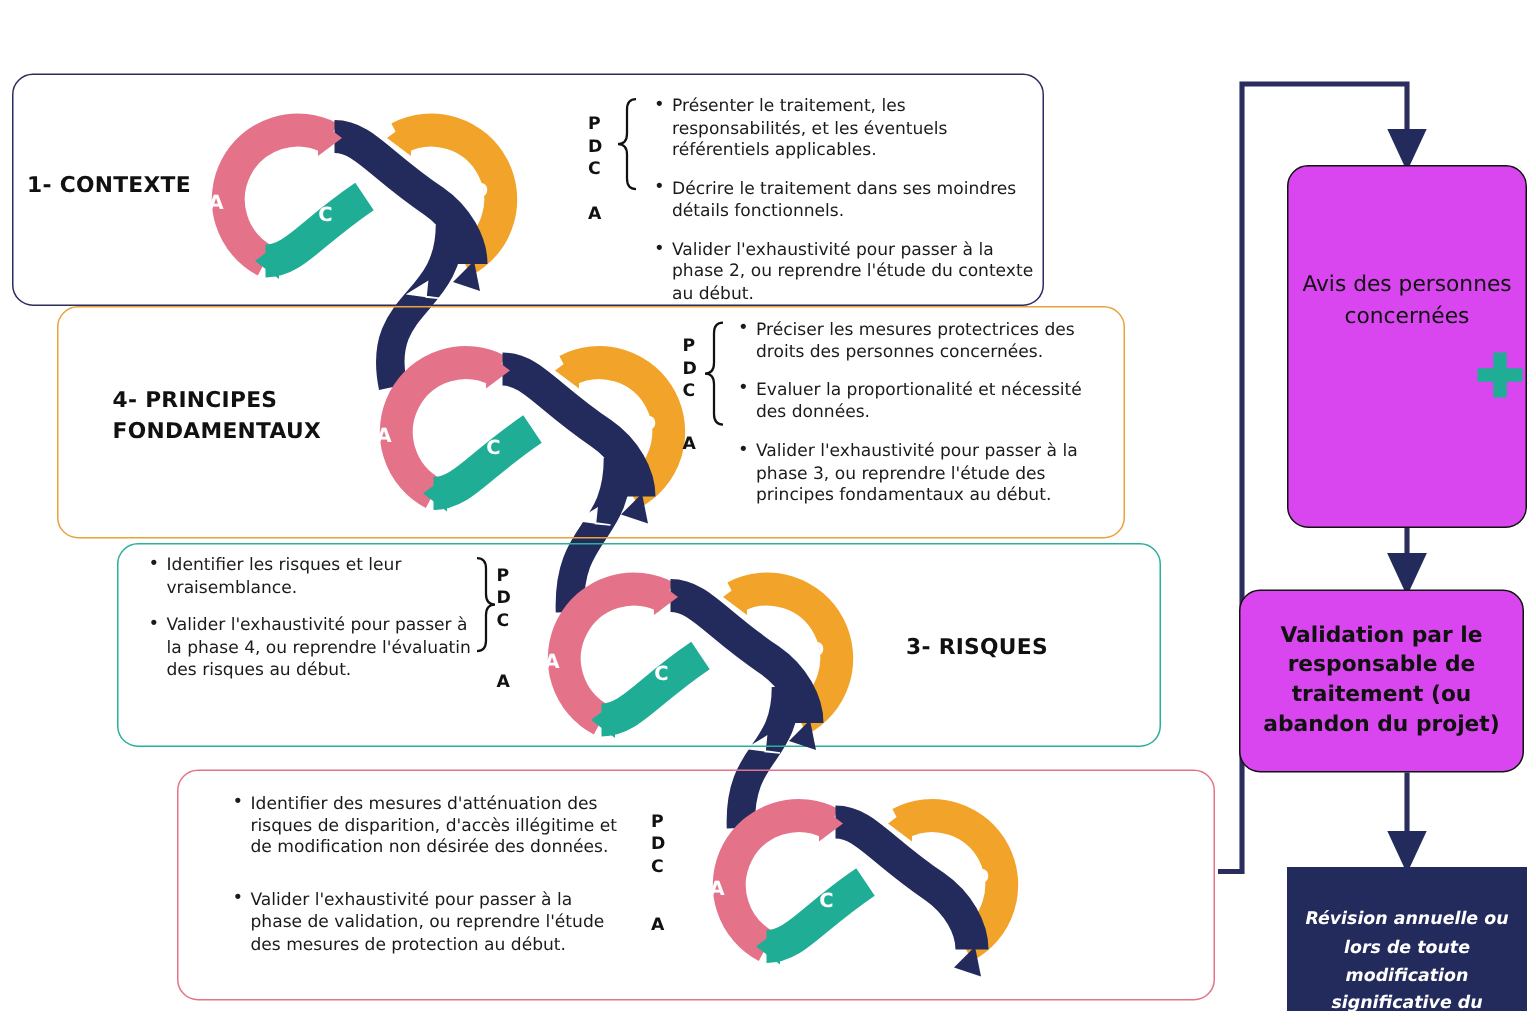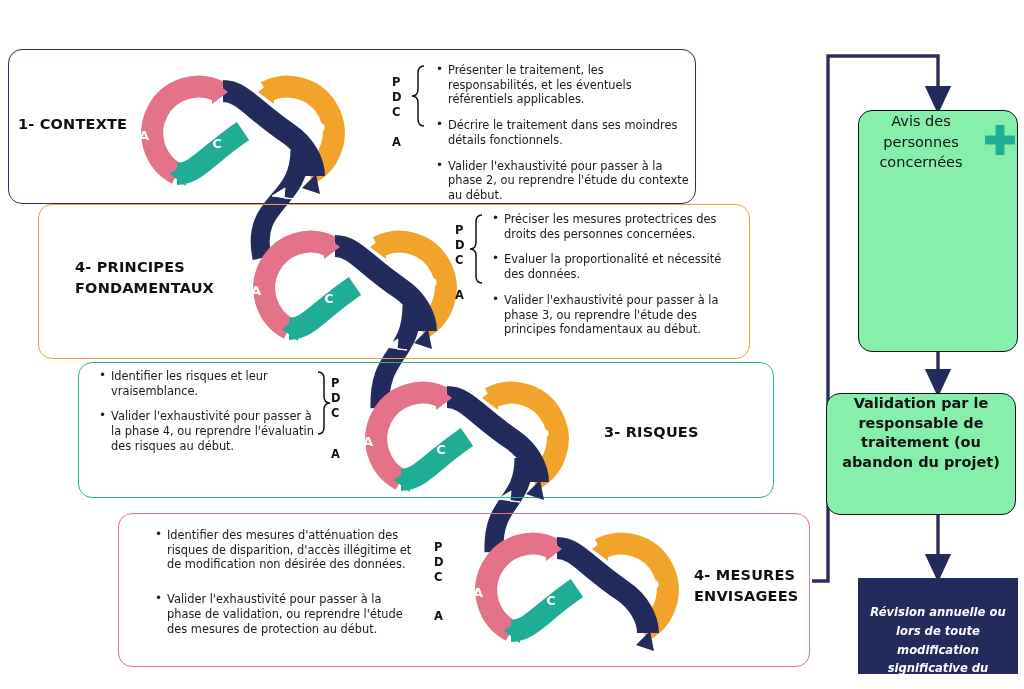--- a/index.html
+++ b/index.html
@@ -75,23 +75,24 @@
   .k3 { left: 331px; top: 376px; }
   .k3 .a-row { margin-top: 26px; }
   .k4 { left: 434px; top: 540px; }
   .k4 .a-row { margin-top: 24px; }
 
   
   .rbox {
     position: absolute;
     border: 1.6px solid #111111;
     border-radius: 14px;
-    background: #86efac;
+    background: #d946ef;
     display: flex;
-    align-items: flex-start;
+    flex-direction: column;
+    align-items: flex-end;
     justify-content: center;
     text-align: center;
   }
   .rbox.b-avis { left: 858px; top: 110px; width: 160px; height: 242px; }
   .rbox.b-valid { left: 826px; top: 393px; width: 190px; height: 122px; }
 
   .avis-top {
     font-size: 14.5px; line-height: 1.42; color: #111111; font-weight: normal;
   }
   .plus-icon { margin: 13px 0 14px; }
@@ -217,24 +218,20 @@
     <text x="93" y="78" fill="#ffffff" font-size="13" font-weight="bold" font-family="DejaVu Sans, sans-serif" text-anchor="middle" dominant-baseline="middle">C</text>
     <text x="196" y="62" fill="#ffffff" font-size="13" font-weight="bold" font-family="DejaVu Sans, sans-serif" text-anchor="middle" dominant-baseline="middle">D</text>
   </svg>
 
   <div class="phase-title t1">1- CONTEXTE</div>
   <div class="phase-title t2">
     <div>4- PRINCIPES</div>
     <div>FONDAMENTAUX</div>
   </div>
   <div class="phase-title t3">3- RISQUES</div>
-  <div class="phase-title t4">
-    <div>4- MESURES</div>
-    <div>ENVISAGEES</div>
-  </div>
 
   <ul class="bullets b1">
     <li>Présenter le traitement, les responsabilités, et les éventuels référentiels applicables.</li>
     <li>Décrire le traitement dans ses moindres détails fonctionnels.</li>
     <li>Valider l'exhaustivité pour passer à la phase 2, ou reprendre l'étude du contexte au début.</li>
   </ul>
   <ul class="bullets b2">
     <li>Préciser les mesures protectrices des droits des personnes concernées.</li>
     <li>Evaluer la proportionalité et nécessité des données.</li>
     <li>Valider l'exhaustivité pour passer à la phase 3, ou reprendre l'étude des principes fondamentaux au début.</li>

